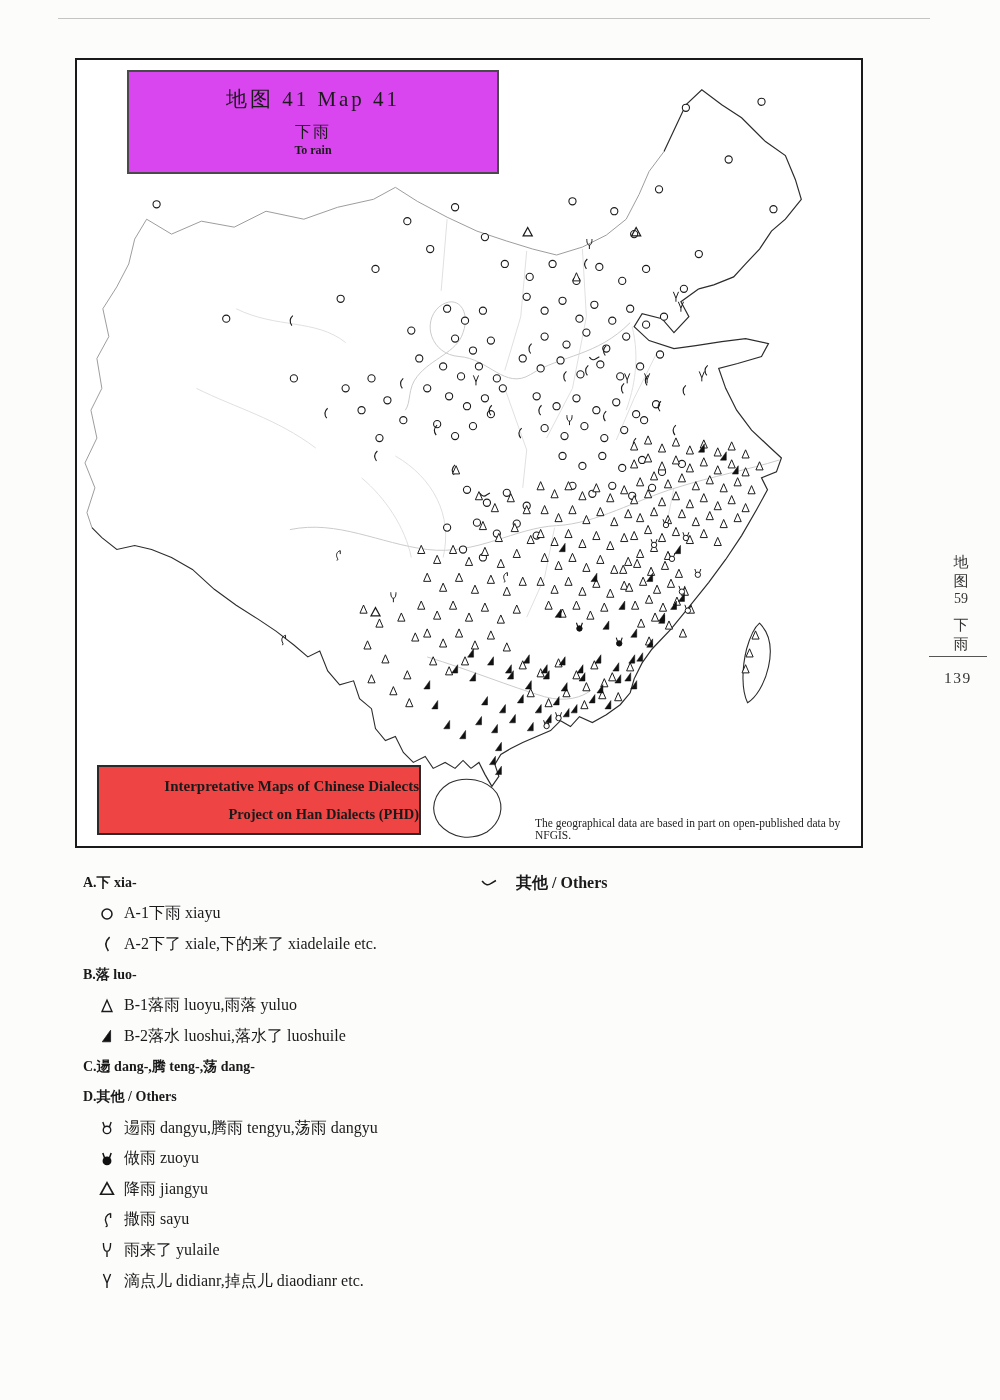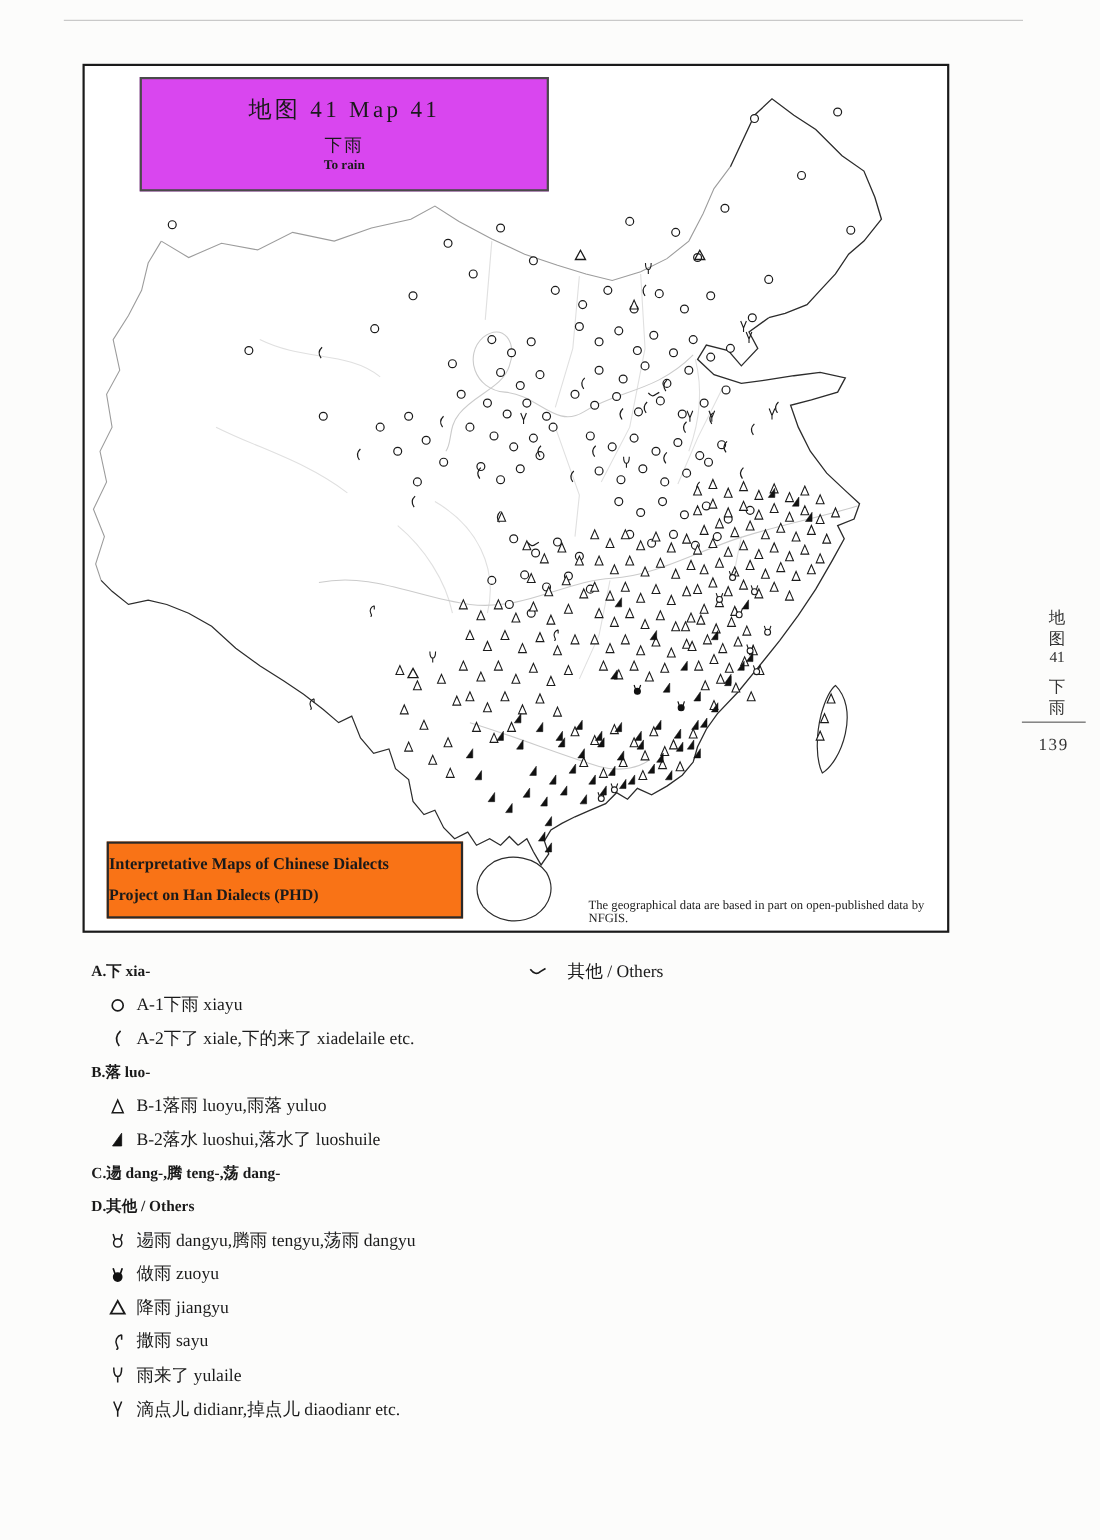--- a/index.html
+++ b/index.html
@@ -18,39 +18,39 @@
   .map-box svg{position:absolute;left:0;top:0;}
   .title-box{
     position:absolute;left:50px;top:10px;width:372px;height:104px;
     border:2px solid #4a4a4a;background:#d946ef;text-align:center;box-sizing:border-box;z-index:5;
   }
   .title-box .t1{font-size:21px;letter-spacing:3px;margin-top:13px;font-weight:500;}
   .title-box .t2{font-size:16px;margin-top:9px;letter-spacing:2px;}
   .title-box .t3{font-size:12px;font-weight:bold;}
   .project-box{
     position:absolute;left:20px;top:705px;width:324px;height:70px;
-    border:2px solid #2a2a2a;background:#f97316;text-align:left;box-sizing:border-box;z-index:5;
+    border:2px solid #2a2a2a;background:#ef4444;text-align:right;box-sizing:border-box;z-index:5;
   }
   .project-box .p1{font-size:15px;font-weight:bold;margin-top:11px;}
   .project-box .p2{font-size:14.5px;font-weight:bold;margin-top:11px;}
   .credit{position:absolute;left:458px;top:757px;font-size:11.5px;color:#222;z-index:5;}
   
   .sidebar{position:absolute;left:946px;top:553px;width:30px;text-align:center;}
   .sidebar .vchar{display:block;font-size:15px;line-height:18.5px;color:#333;}
   .sidebar .vnum{display:block;font-size:14px;line-height:18px;color:#333;}
   .sidebar .gap{display:block;height:8px;}
   .side-rule{position:absolute;left:929px;top:656px;width:58px;height:1px;background:#555;}
   .page-num{position:absolute;left:944px;top:669px;font-size:15.5px;letter-spacing:1.5px;color:#333;}
   
   .legend{position:absolute;left:83px;top:868px;width:540px;}
   .lg-row{display:flex;align-items:center;height:30.6px;}
   .lg-header{font-size:14px;font-weight:bold;}
   .lg-item .sym{width:26px;margin-left:15px;display:flex;align-items:center;justify-content:flex-start;}
   .lg-item .lbl{font-size:16px;}
-  .others-row{position:absolute;left:480px;top:868px;display:flex;align-items:center;height:30.6px;}
+  .others-row{position:absolute;left:480px;top:868px;display:flex;align-items:center;height:30.6px;font-weight:bold;}
   .others-row .sym{width:36px;display:flex;align-items:center;}
   .others-row .lbl{font-size:16px;}
   .defs-holder{position:absolute;width:0;height:0;overflow:hidden;}
 </style>
 </head>
 <body>
 
 <svg class="defs-holder" aria-hidden="true">
   <defs>
     <g id="sym-a1">
@@ -578,21 +578,21 @@
     <div class="p1">Interpretative Maps of Chinese Dialects</div>
     <div class="p2">Project on Han Dialects (PHD)</div>
   </div>
 
   <div class="credit">The geographical data are based in part on open-published data by NFGIS.</div>
 </div>
 
 <div class="sidebar" id="sidebar">
     <span class="vchar">地</span>
     <span class="vchar">图</span>
-    <span class="vnum">41</span>
+    <span class="vnum">59</span>
     <span class="gap"></span>
     <span class="vchar">下</span>
     <span class="vchar">雨</span>
   </div>
 <div class="side-rule"></div>
 <div class="page-num">139</div>
 
 <div class="legend" id="legend">
     <div class="lg-row lg-header">A.下 xia-</div>
     <div class="lg-row lg-item">

